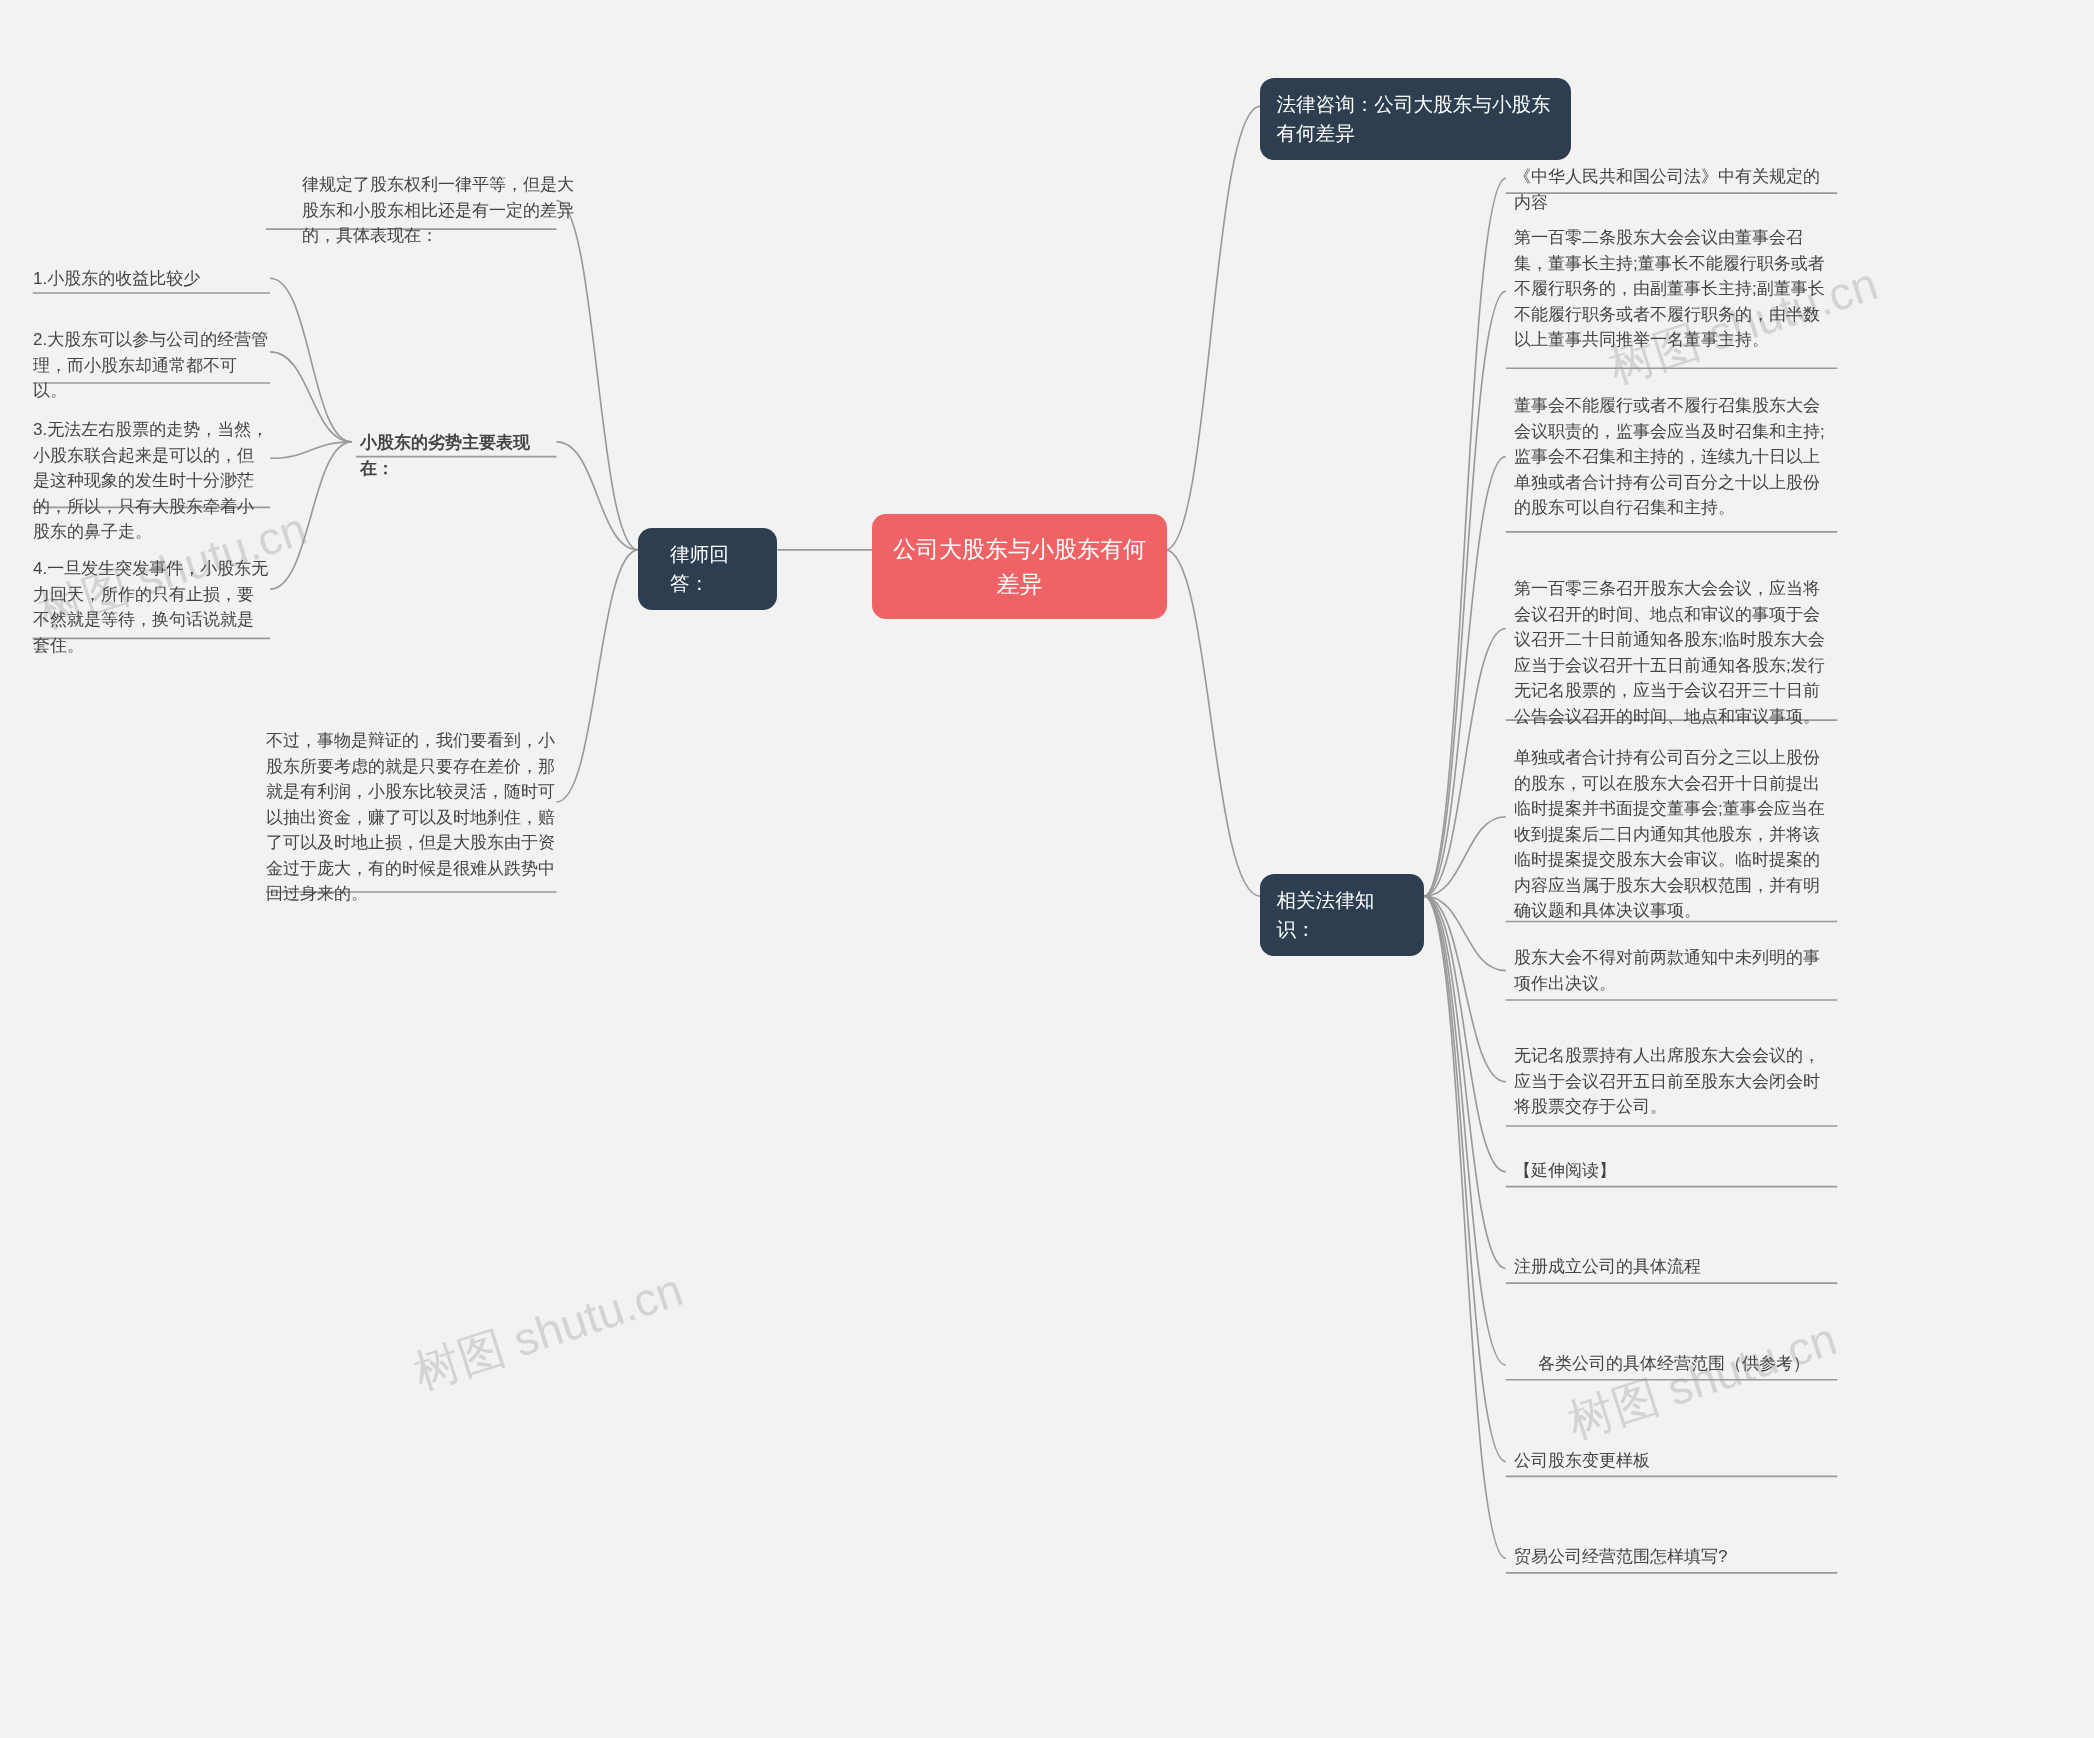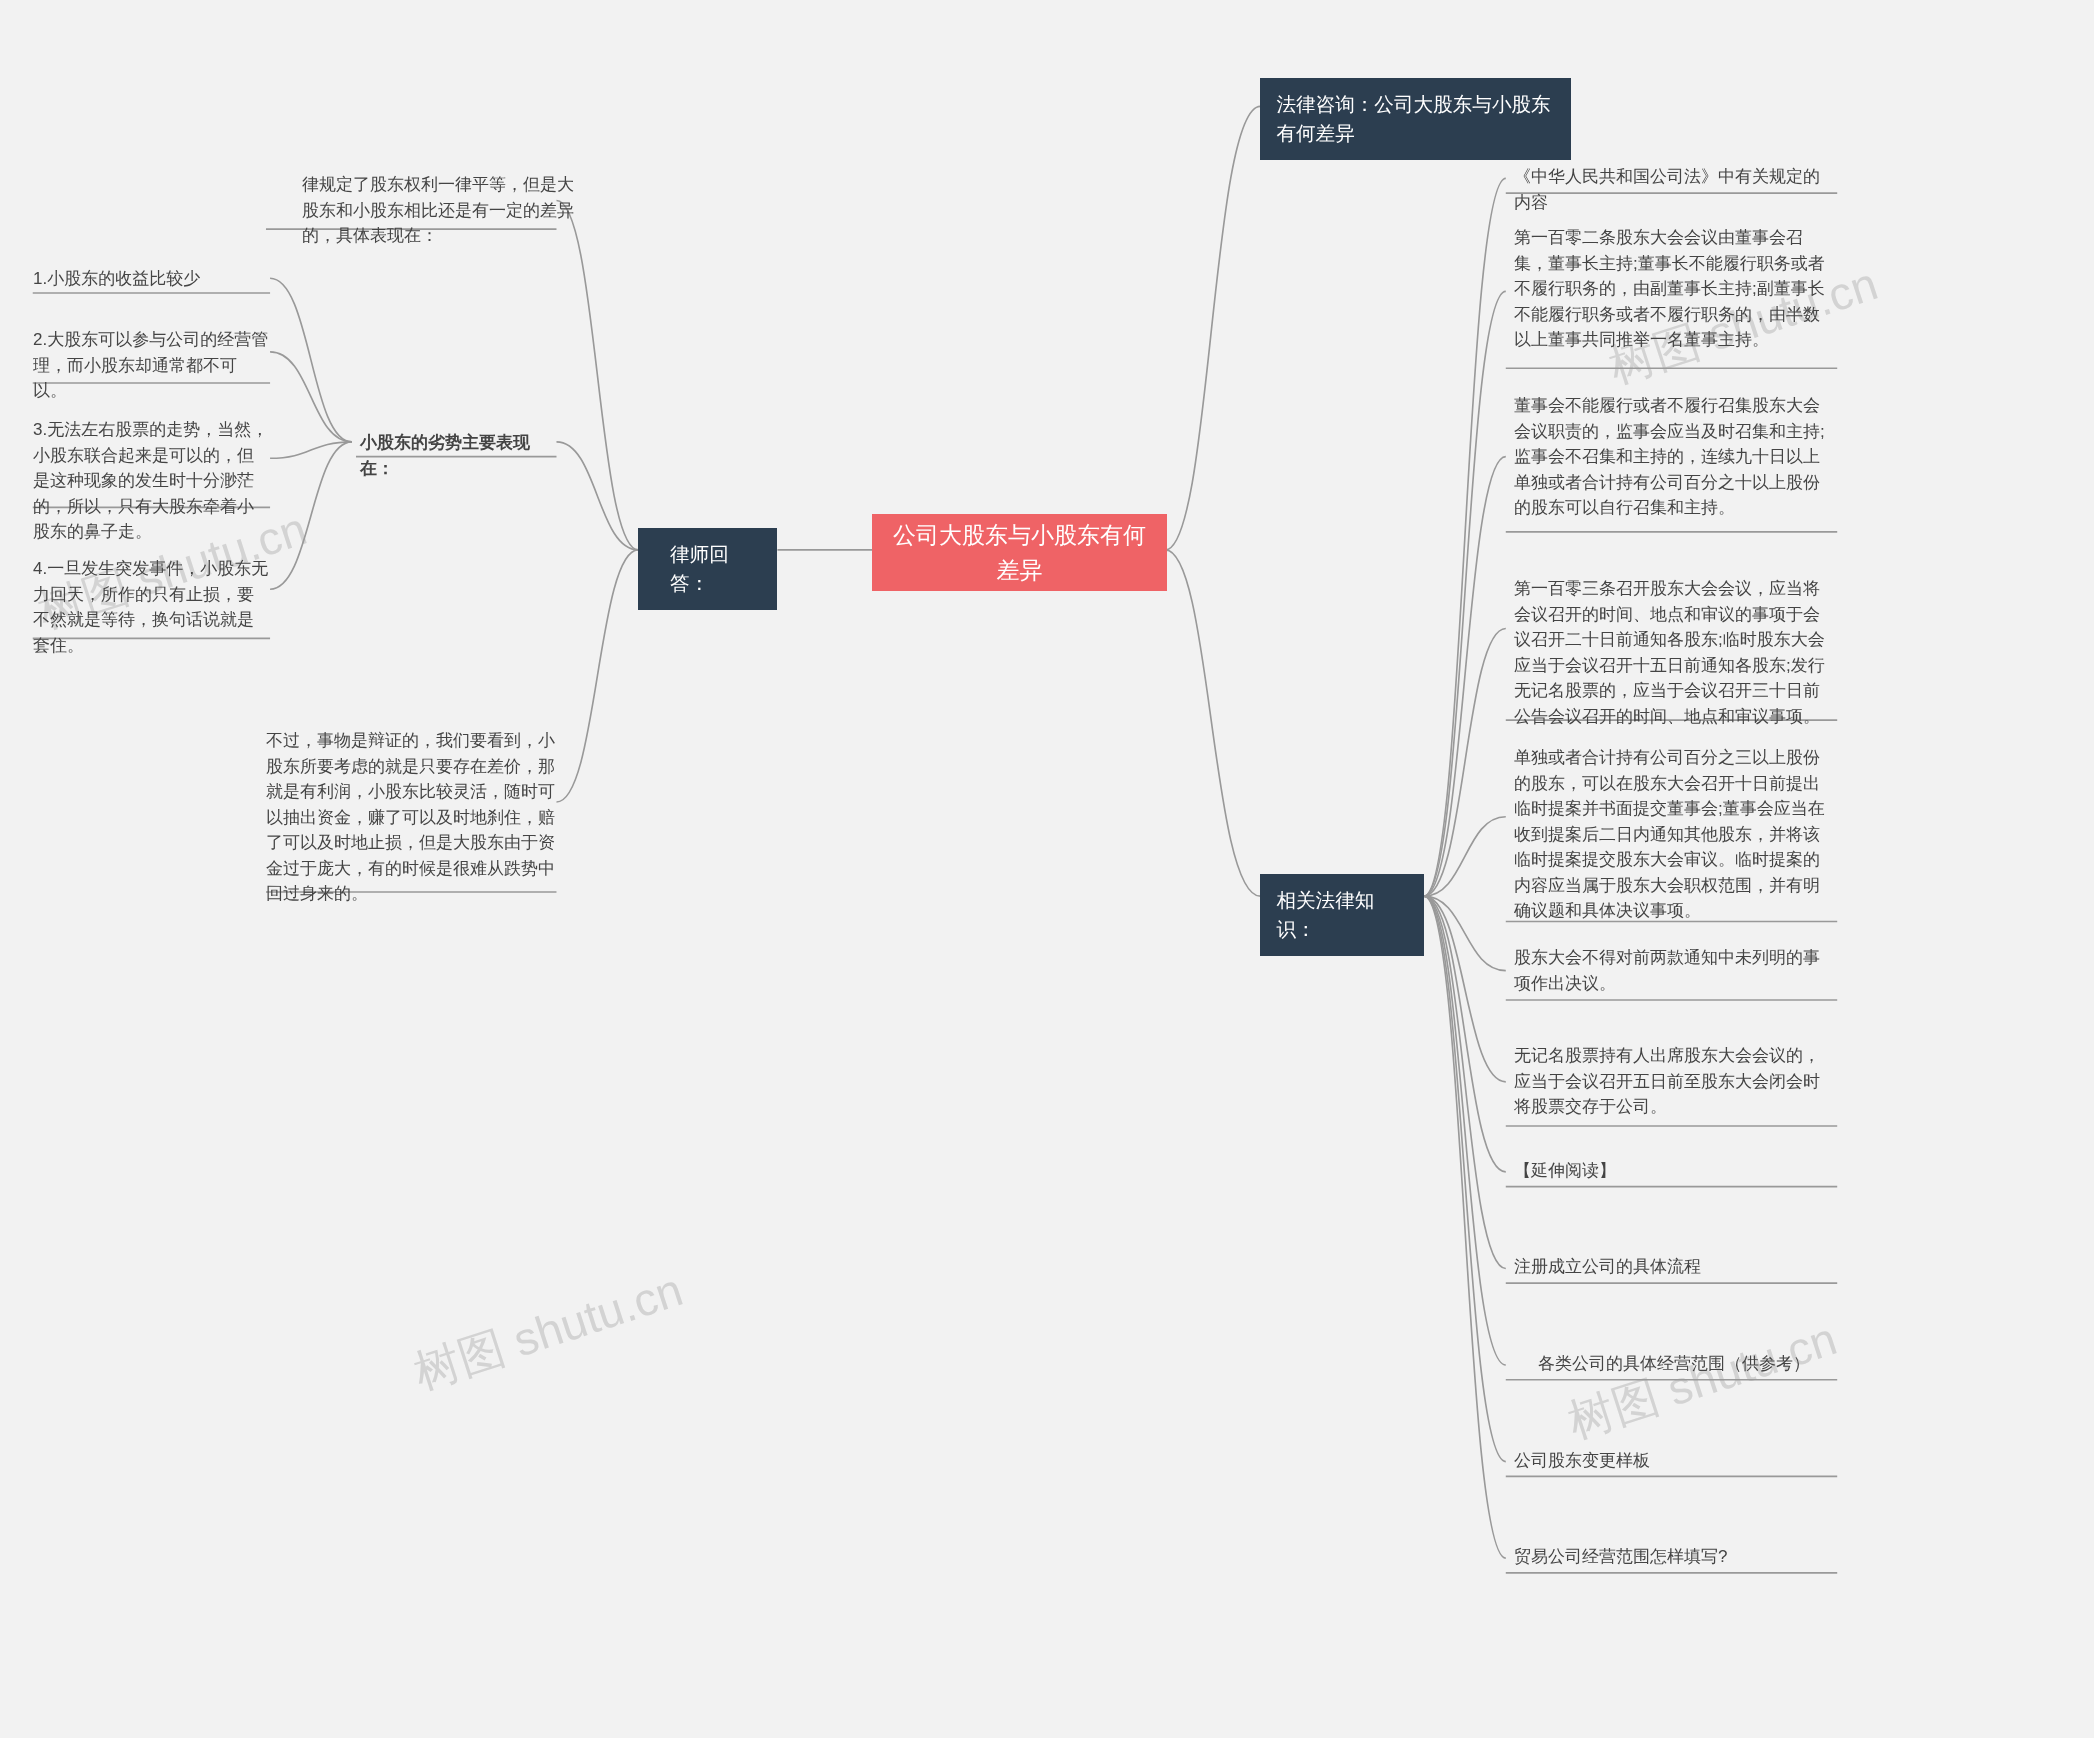--- a/index.html
+++ b/index.html
@@ -12,29 +12,29 @@
       overflow: hidden;
     }
     svg.connectors {
       position: absolute;
       top: 0; left: 0;
       width: 2095px; height: 1739px;
       pointer-events: none;
     }
     .node {
       position: absolute;
-      border-radius: 0;
+      border-radius: 14px;
       font-size: 18px;
       line-height: 1.5;
       color: #333;
     }
     .root {
       background: #ef6366;
       color: #fff;
-      padding: 4px 21px;
+      padding: 18px 21px;
       font-size: 23px;
       text-align: center;
       width: 295px;
     }
     .branch {
       background: #2c3e50;
       color: #fff;
       padding: 11.5px 16.4px;
       font-size: 19.6px;
     }

